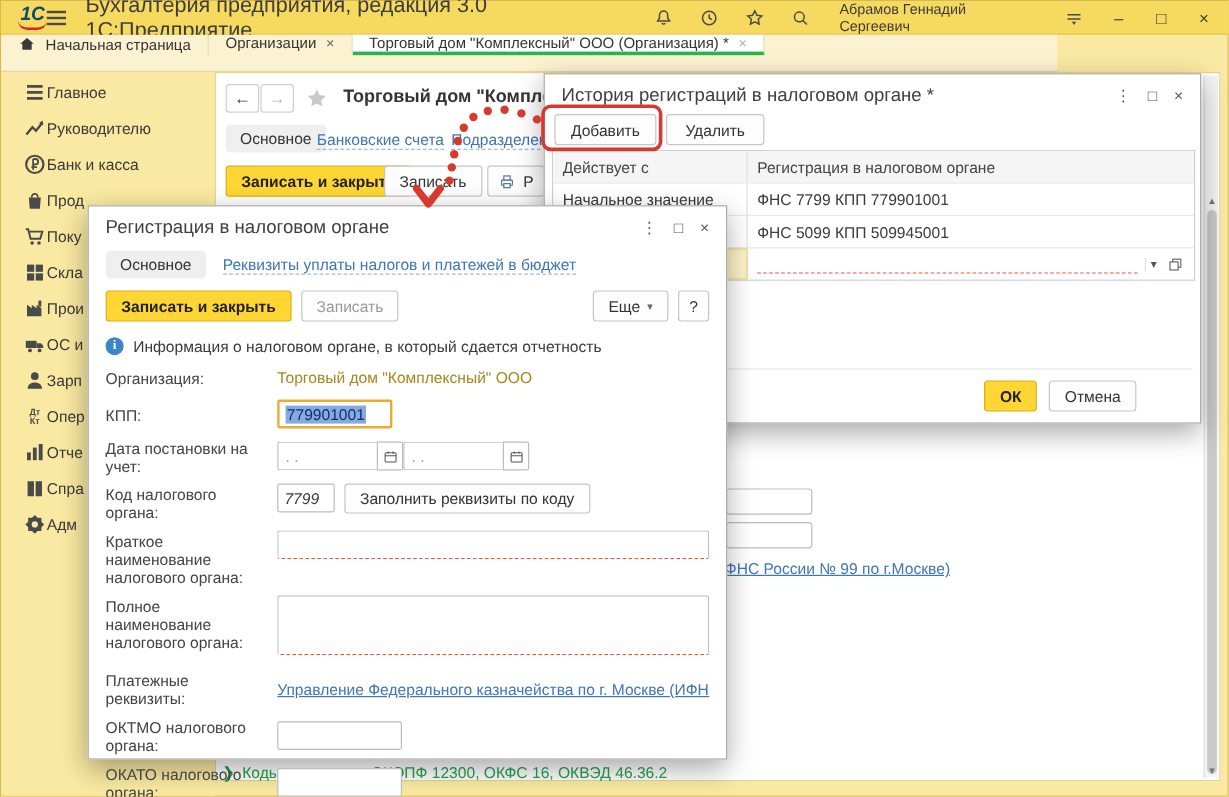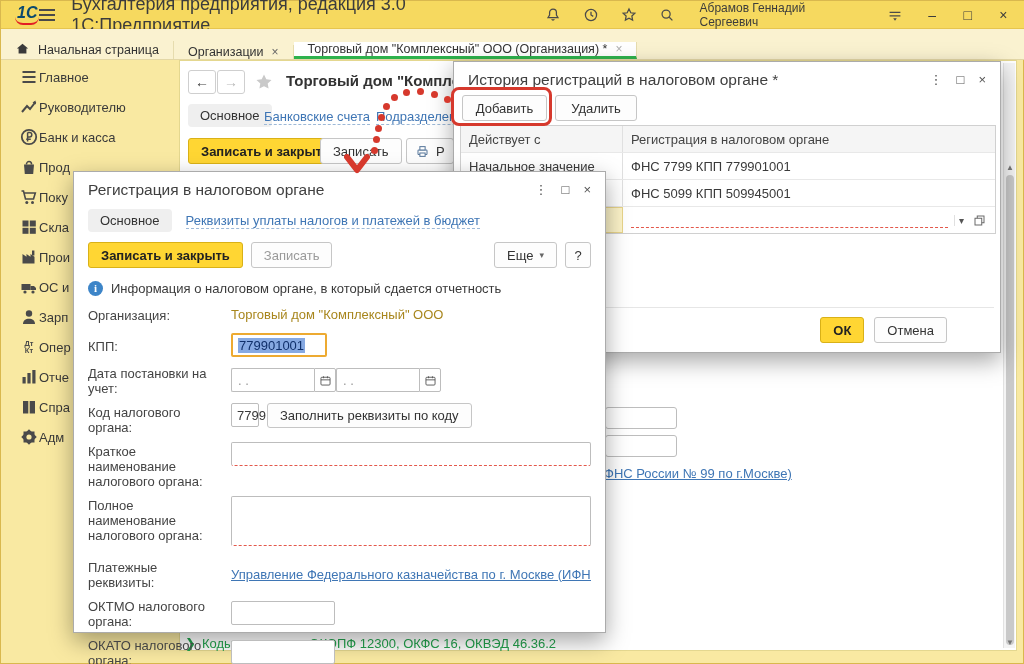--- a/index.html
+++ b/index.html
@@ -16,22 +16,22 @@
   .hamb { display:inline-block; width:16px; margin-right:16px; cursor:pointer; }
   .hamb i { display:block; height:2px; background:#4a4a4a; margin:3px 0; }
   .tb-title { font-size:18px; color:#3c3c3c; }
   .tb-right { margin-left:auto; display:flex; align-items:center; gap:20px; padding-right:14px; }
   .tb-ic { width:18px; height:18px; }
   .tb-ic svg { width:18px; height:18px; stroke:#4a4a4a; fill:none; stroke-width:1.4; }
   .tb-user { font-size:12px; color:#3c3c3c; margin:0 4px; }
   .winbtn { font-size:14px; color:#3c3c3c; width:16px; text-align:center; line-height:16px; }
 
   
-  .tabbar { position:absolute; left:0; top:28px; width:1024px; height:31px; background:#faf2d0;
-            display:flex; align-items:flex-end; border-bottom:1px solid #e3d7a6; }
+  .tabbar { position:absolute; left:0; top:28px; width:880px; height:31px; background:#faf2d0;
+            display:flex; align-items:flex-start; border-bottom:1px solid #e3d7a6; }
   .page-tab { display:flex; align-items:center; gap:8px; padding:0 14px; font-size:12.5px;
               border-right:1px solid #e6dcae; color:#333; }
   .page-tab.active { background:#ffffff; border-bottom:3px solid #2eb24d; }
   .tab-close { color:#666; font-size:12px; }
   .page-tab.active .tab-close { color:#b0b0b0; }
   .home-ic svg { width:15px; height:15px; fill:#3a3a3a; }
 
   
   .sidebar { position:absolute; left:0; top:59px; width:178px; bottom:0; background:#f9e9a2; padding-top:2px; }
   .side-item { height:30px; display:flex; align-items:center; gap:0; padding-left:18px; cursor:pointer; }
@@ -441,21 +441,21 @@
               <svg viewBox="0 0 20 20">
                 <rect x="3" y="5" width="14" height="12" rx="1.5"></rect>
                 <path d="M7 3.5v3M13 3.5v3M3 9h14"></path>
               </svg>
             </span>
         </span>
       </div>
       <div class="frow top">
         <span class="flabel">Код налогового органа:</span>
         <span style="display:flex;gap:8px;align-items:flex-start;">
-          <span class="inp" style="width:28px;">7799</span>
+          <span class="inp" style="width:48px;font-style:italic;">7799</span>
           <button class="btn" style="height:25px;">
               <span>Заполнить реквизиты по коду</span>
             </button>
         </span>
       </div>
       <div class="frow top">
         <span class="flabel">Краткое наименование налогового органа:</span>
         <span class="inp req"></span>
       </div>
       <div class="frow top">

